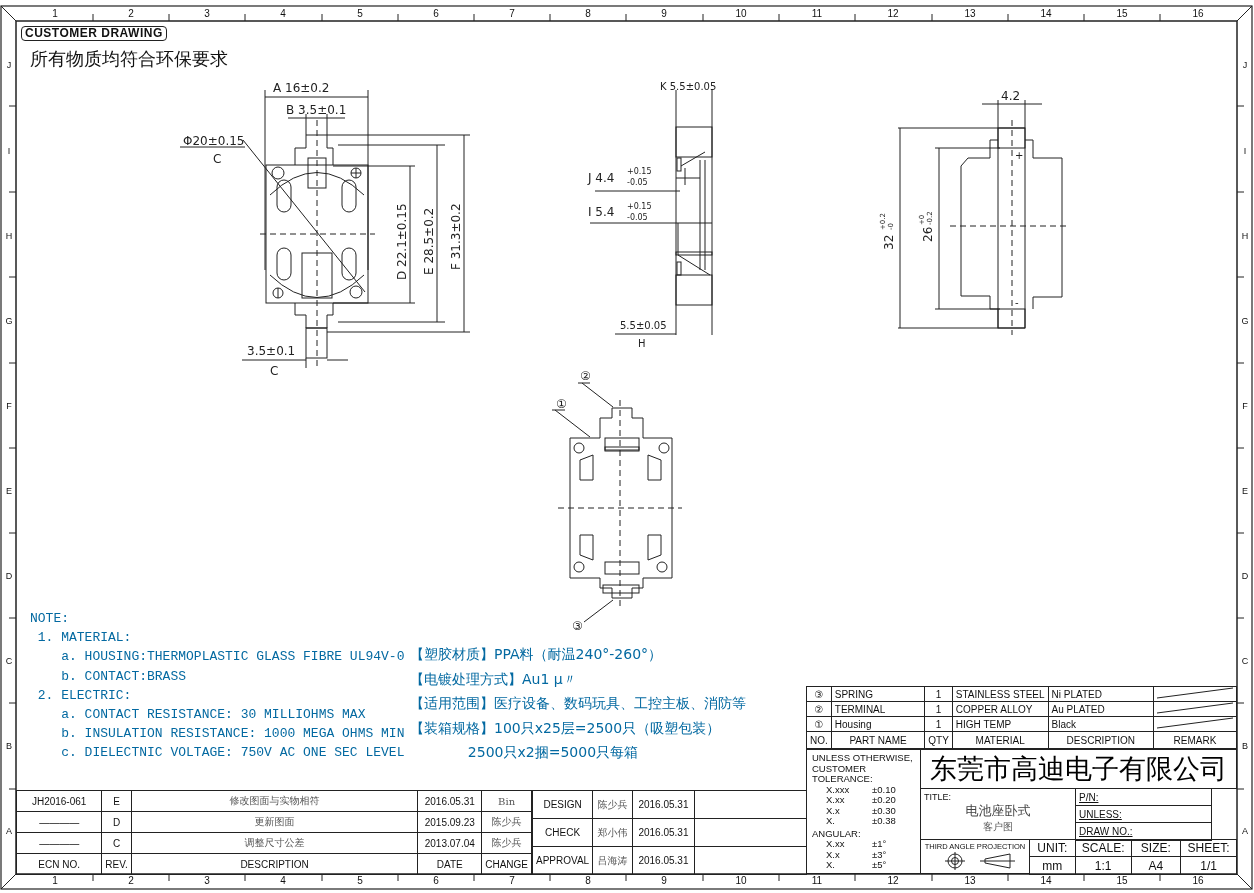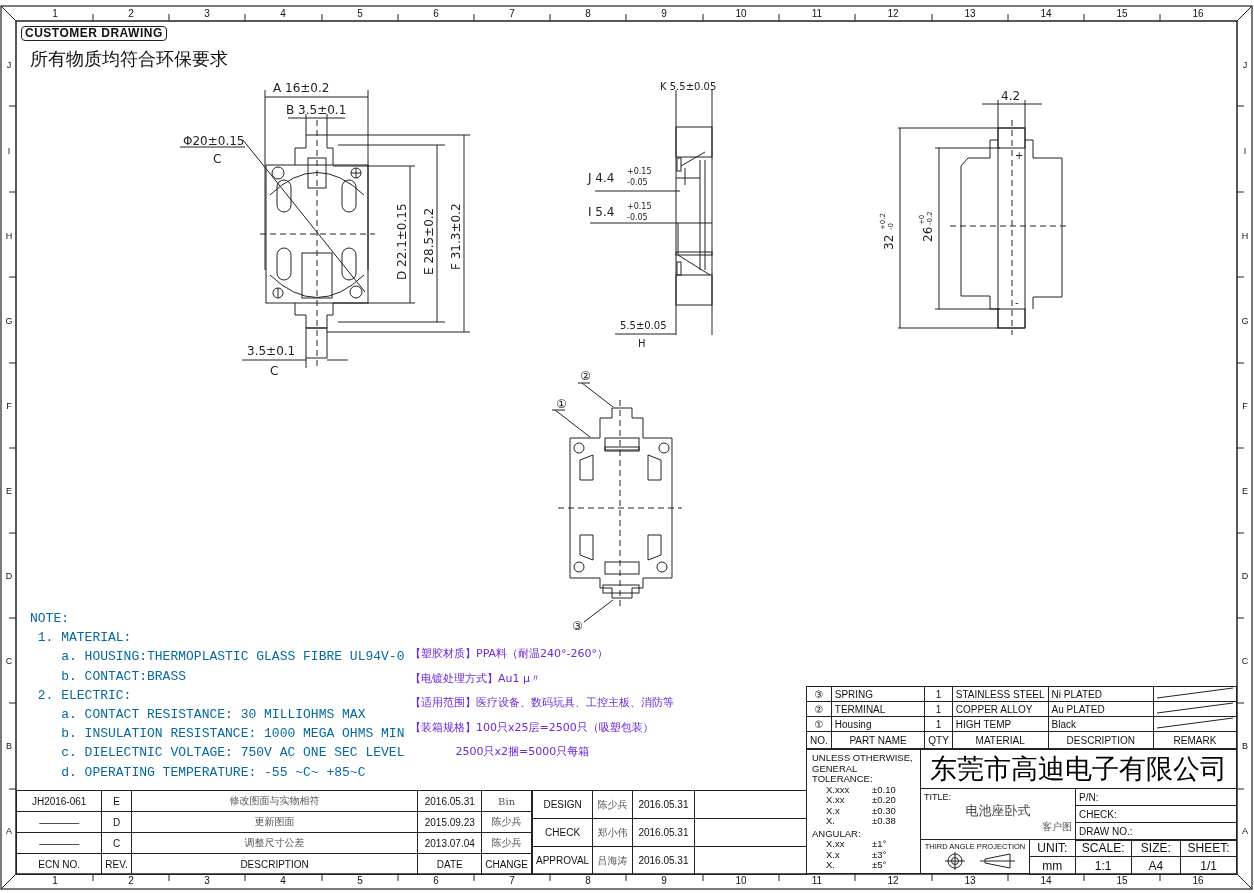--- a/index.html
+++ b/index.html
@@ -6,21 +6,21 @@
   html, body { width: 1254px; height: 893px; background: #fff; overflow: hidden; }
   body { position: relative; font-family: "Liberation Sans", "DejaVu Sans", sans-serif; color: #111; }
   .abs { position: absolute; }
   svg.frame { position: absolute; left: 0; top: 0; }
   .zone-num { position: absolute; font-size: 10px; text-align: center; width: 20px; }
   .zone-let { position: absolute; font-size: 9px; width: 12px; text-align: center; }
   .cust-badge { position: absolute; left: 21px; top: 26px; border: 1.5px solid #222; border-radius: 4px; font-size: 12px; font-weight: bold; letter-spacing: 0.5px; padding: 0 3px; line-height: 13px; }
   .env-req { position: absolute; left: 30px; top: 47px; font-family: "DejaVu Serif", "Liberation Serif", serif; font-size: 18px; }
   .notes { position: absolute; left: 30px; top: 609px; font-family: Liberation Mono, monospace; font-size: 13px; line-height: 19.2px; color: #0369a1; }
   .notes div { white-space: pre; }
-  .cn-specs { position: absolute; left: 410px; top: 642px; font-family: "DejaVu Sans", sans-serif; font-size: 11px; line-height: 24.5px; color: #6d28d9; }
+  .cn-specs { position: absolute; left: 410px; top: 642px; font-family: "DejaVu Sans", sans-serif; font-size: 14px; line-height: 24.5px; color: #0369a1; }
   .cn-specs div { white-space: pre; }
   table.grid { position: absolute; border-collapse: collapse; font-size: 10px; }
   table.grid td { border: 1px solid #222; text-align: center; padding: 0 3px; white-space: nowrap; overflow: hidden; }
   .cn-small { font-family: "DejaVu Serif", serif; color: #555; font-size: 10px; }
   .left-al { text-align: left !important; }
   .dim { font-size: 12px; fill: #222; font-family: "DejaVu Sans", sans-serif; }
 </style>
 </head>
 <body>
 
@@ -310,21 +310,20 @@
 
 <div class="notes">
   <div>NOTE:</div>
   <div> 1. MATERIAL:</div>
   <div>    a. HOUSING:THERMOPLASTIC GLASS FIBRE UL94V-0</div>
   <div>    b. CONTACT:BRASS</div>
   <div> 2. ELECTRIC:</div>
   <div>    a. CONTACT RESISTANCE: 30 MILLIOHMS MAX</div>
   <div>    b. INSULATION RESISTANCE: 1000 MEGA OHMS MIN</div>
   <div>    c. DIELECTNIC VOLTAGE: 750V AC ONE SEC LEVEL</div>
-  <div>    d. OPERATING TEMPERATURE: -55 ~C~ +85~C</div>
 </div>
 
 <div class="cn-specs">
   <div>【塑胶材质】PPA料（耐温240°-260°）</div>
   <div>【电镀处理方式】Au1 μ〃</div>
   <div>【适用范围】医疗设备、数码玩具、工控主板、消防等</div>
   <div>【装箱规格】100只x25层=2500只（吸塑包装）</div>
   <div>             2500只x2捆=5000只每箱</div>
 </div>
 
@@ -374,21 +373,21 @@
     <td>QTY</td>
     <td>MATERIAL</td>
     <td>DESCRIPTION</td>
     <td>REMARK</td>
   </tr>
 </tbody>
   </table>
 
 <div class="abs" style="left:806px;top:749px;width:115px;height:125px;border:1px solid #222;font-size:9.5px;line-height:10.5px;padding:3px 0 0 5px;">
   <div>UNLESS OTHERWISE,</div>
-  <div>GENERAL TOLERANCE:</div>
+  <div>CUSTOMER TOLERANCE:</div>
   <div style="padding-left:14px;display:grid;grid-template-columns:46px auto;">
     <span>X.xxx</span>
       <span>±0.10</span>
     <span>X.xx</span>
       <span>±0.20</span>
     <span>X.x</span>
       <span>±0.30</span>
     <span>X.</span>
       <span>±0.38</span>
   </div>
@@ -401,30 +400,30 @@
     <span>X.</span>
       <span>±5°</span>
   </div>
 </div>
 
 <div class="abs" style="left:920px;top:749px;width:317px;height:40px;border:1px solid #222;font-family:'DejaVu Sans',sans-serif;font-size:27px;line-height:38px;text-align:center;color:#000;">东莞市高迪电子有限公司</div>
 
 <div class="abs" style="left:920px;top:788px;width:156px;height:52px;border:1px solid #222;font-size:9px;padding:3px;">
   <div>TITLE:</div>
   <div class="cn-small" style="text-align:center;font-size:13px;color:#444;">电池座卧式</div>
-  <div class="cn-small" style="text-align:right;">客户图</div>
-</div>
-
-<table class="grid" style="left:1075px;top:788px;width:162px;">
+  <div class="cn-small" style="text-align:center;">客户图</div>
+</div>
+
+<table class="grid" style="left:1075px;top:788px;width:137px;text-decoration:underline;">
   <tbody>
       <tr style="height:17px">
         <td class="left-al">P/N:</td>
       </tr>
   <tr style="height:17px">
-        <td class="left-al">CHECK:</td>
+        <td class="left-al">UNLESS:</td>
       </tr>
   <tr style="height:18px">
         <td class="left-al">DRAW NO.:</td>
       </tr>
 </tbody>
   </table>
 
 <div class="abs" style="left:920px;top:839px;width:110px;height:35px;border:1px solid #222;font-size:7.5px;text-align:center;padding-top:2px;">
   <div>THIRD ANGLE PROJECTION</div>
   <svg width="90" height="20">

